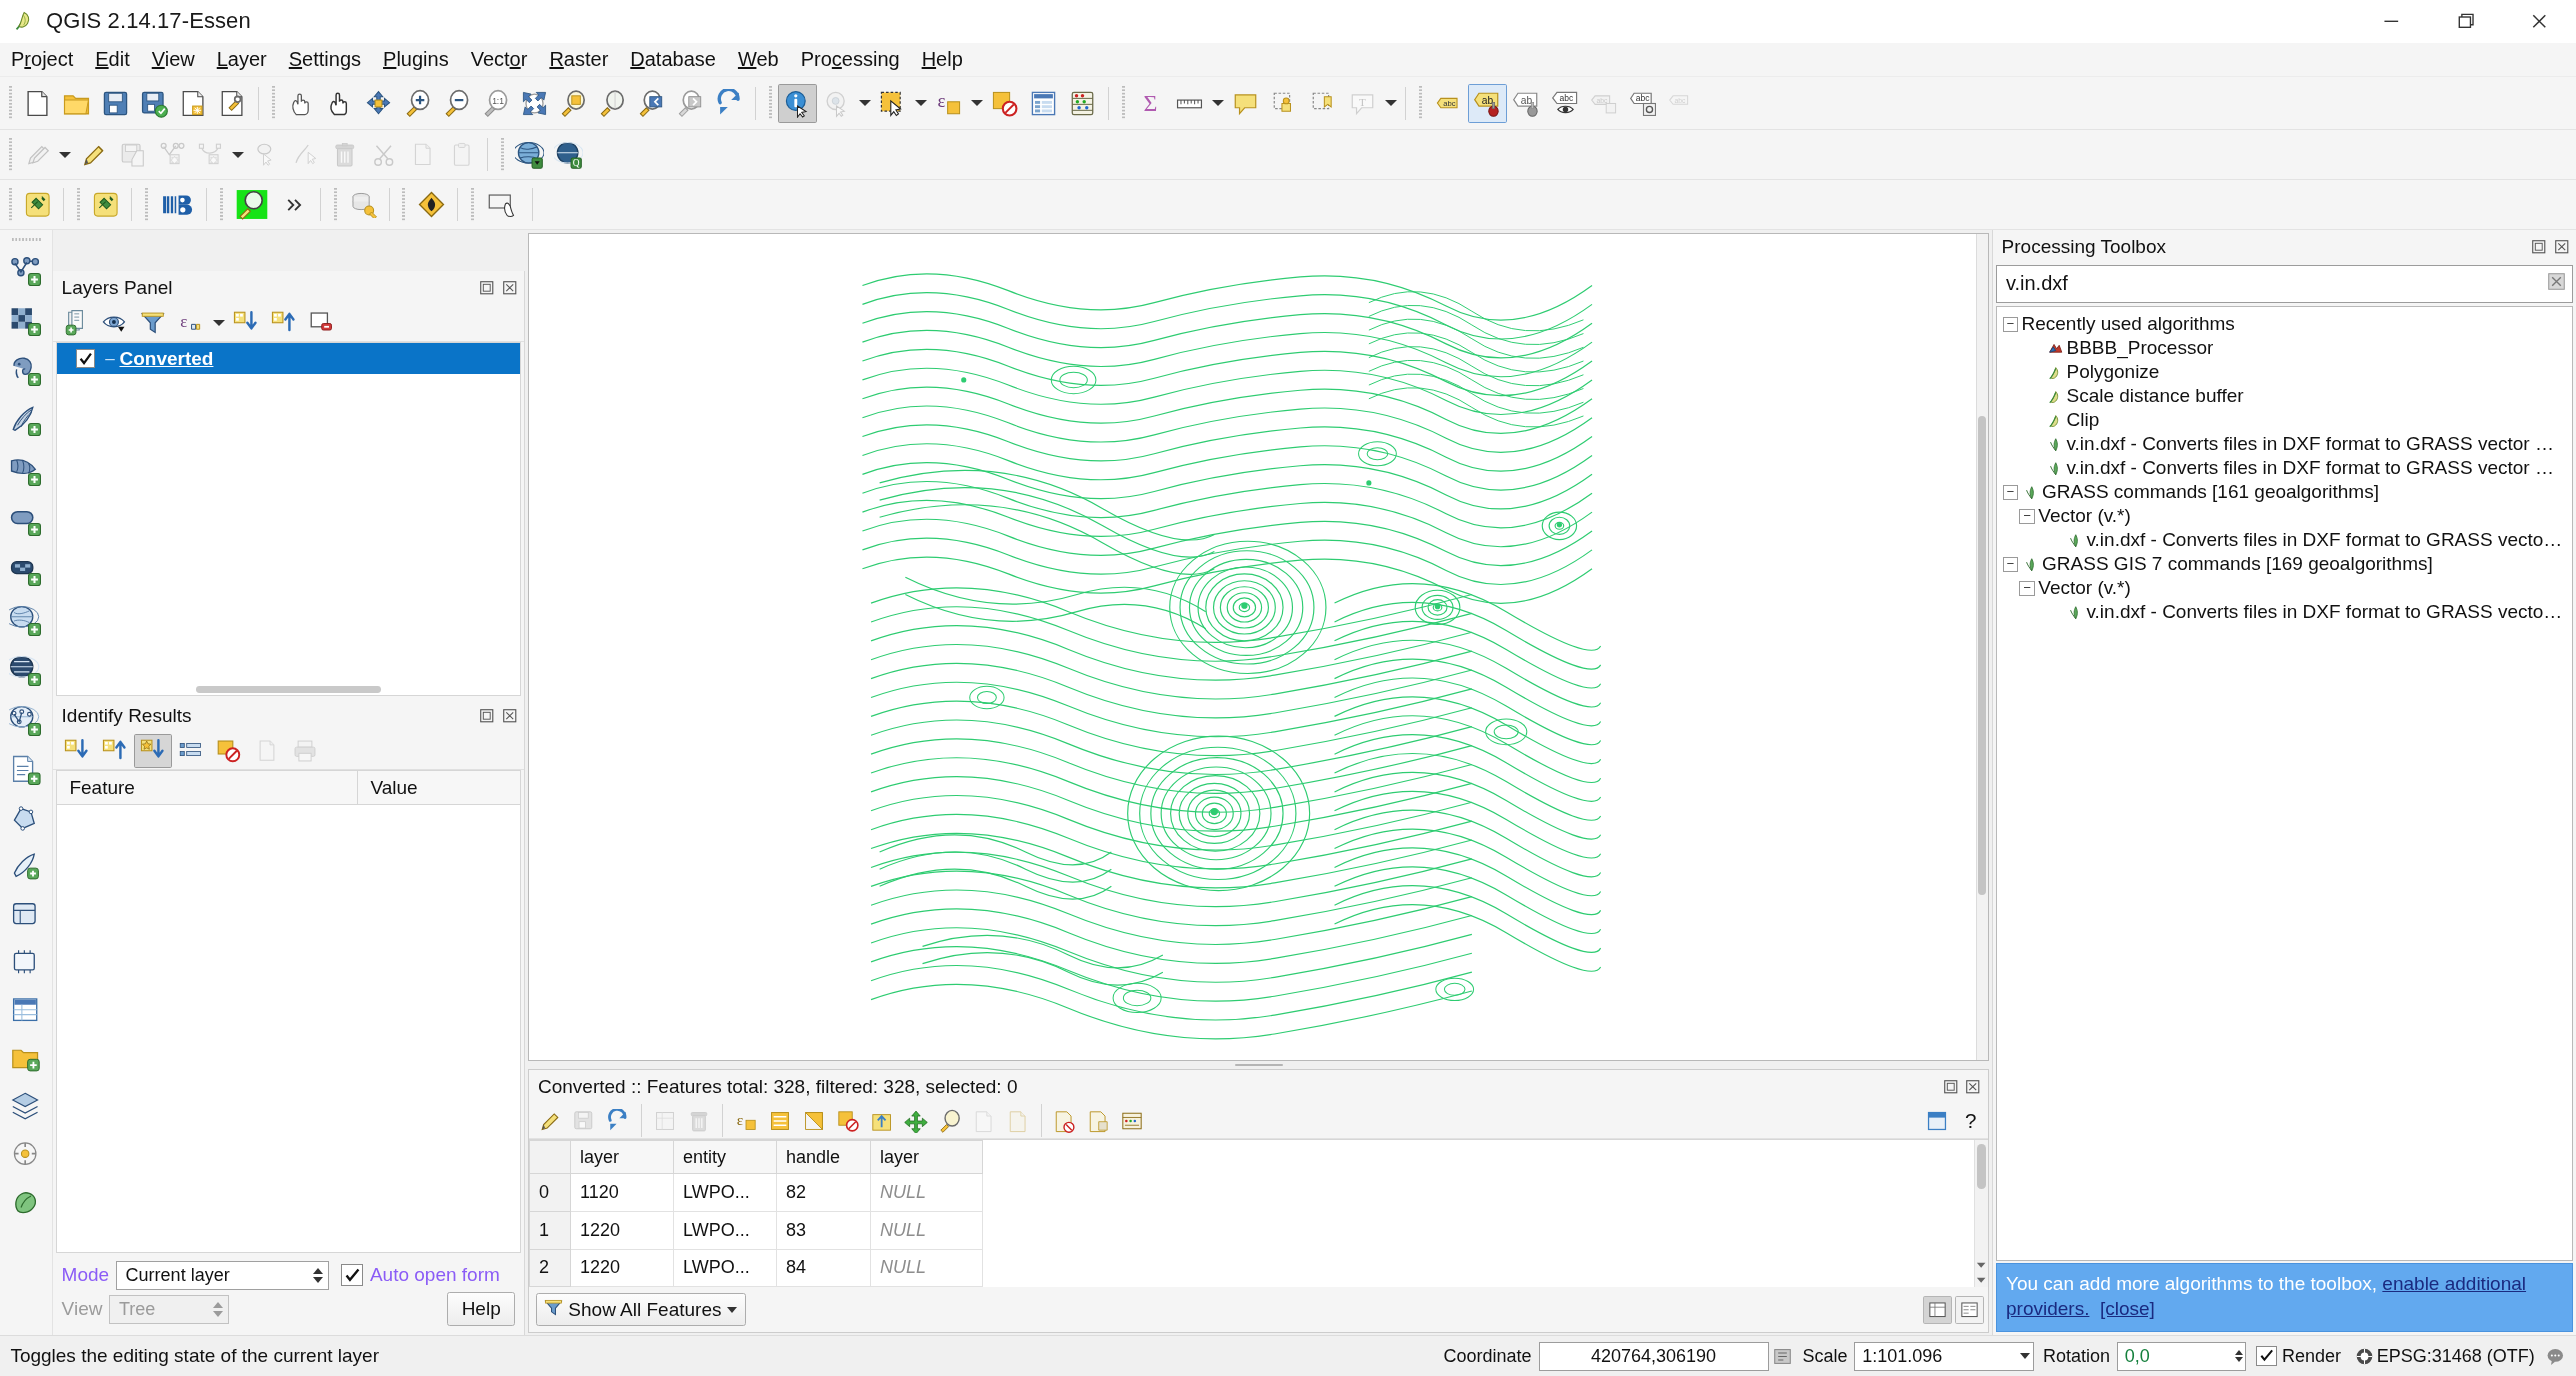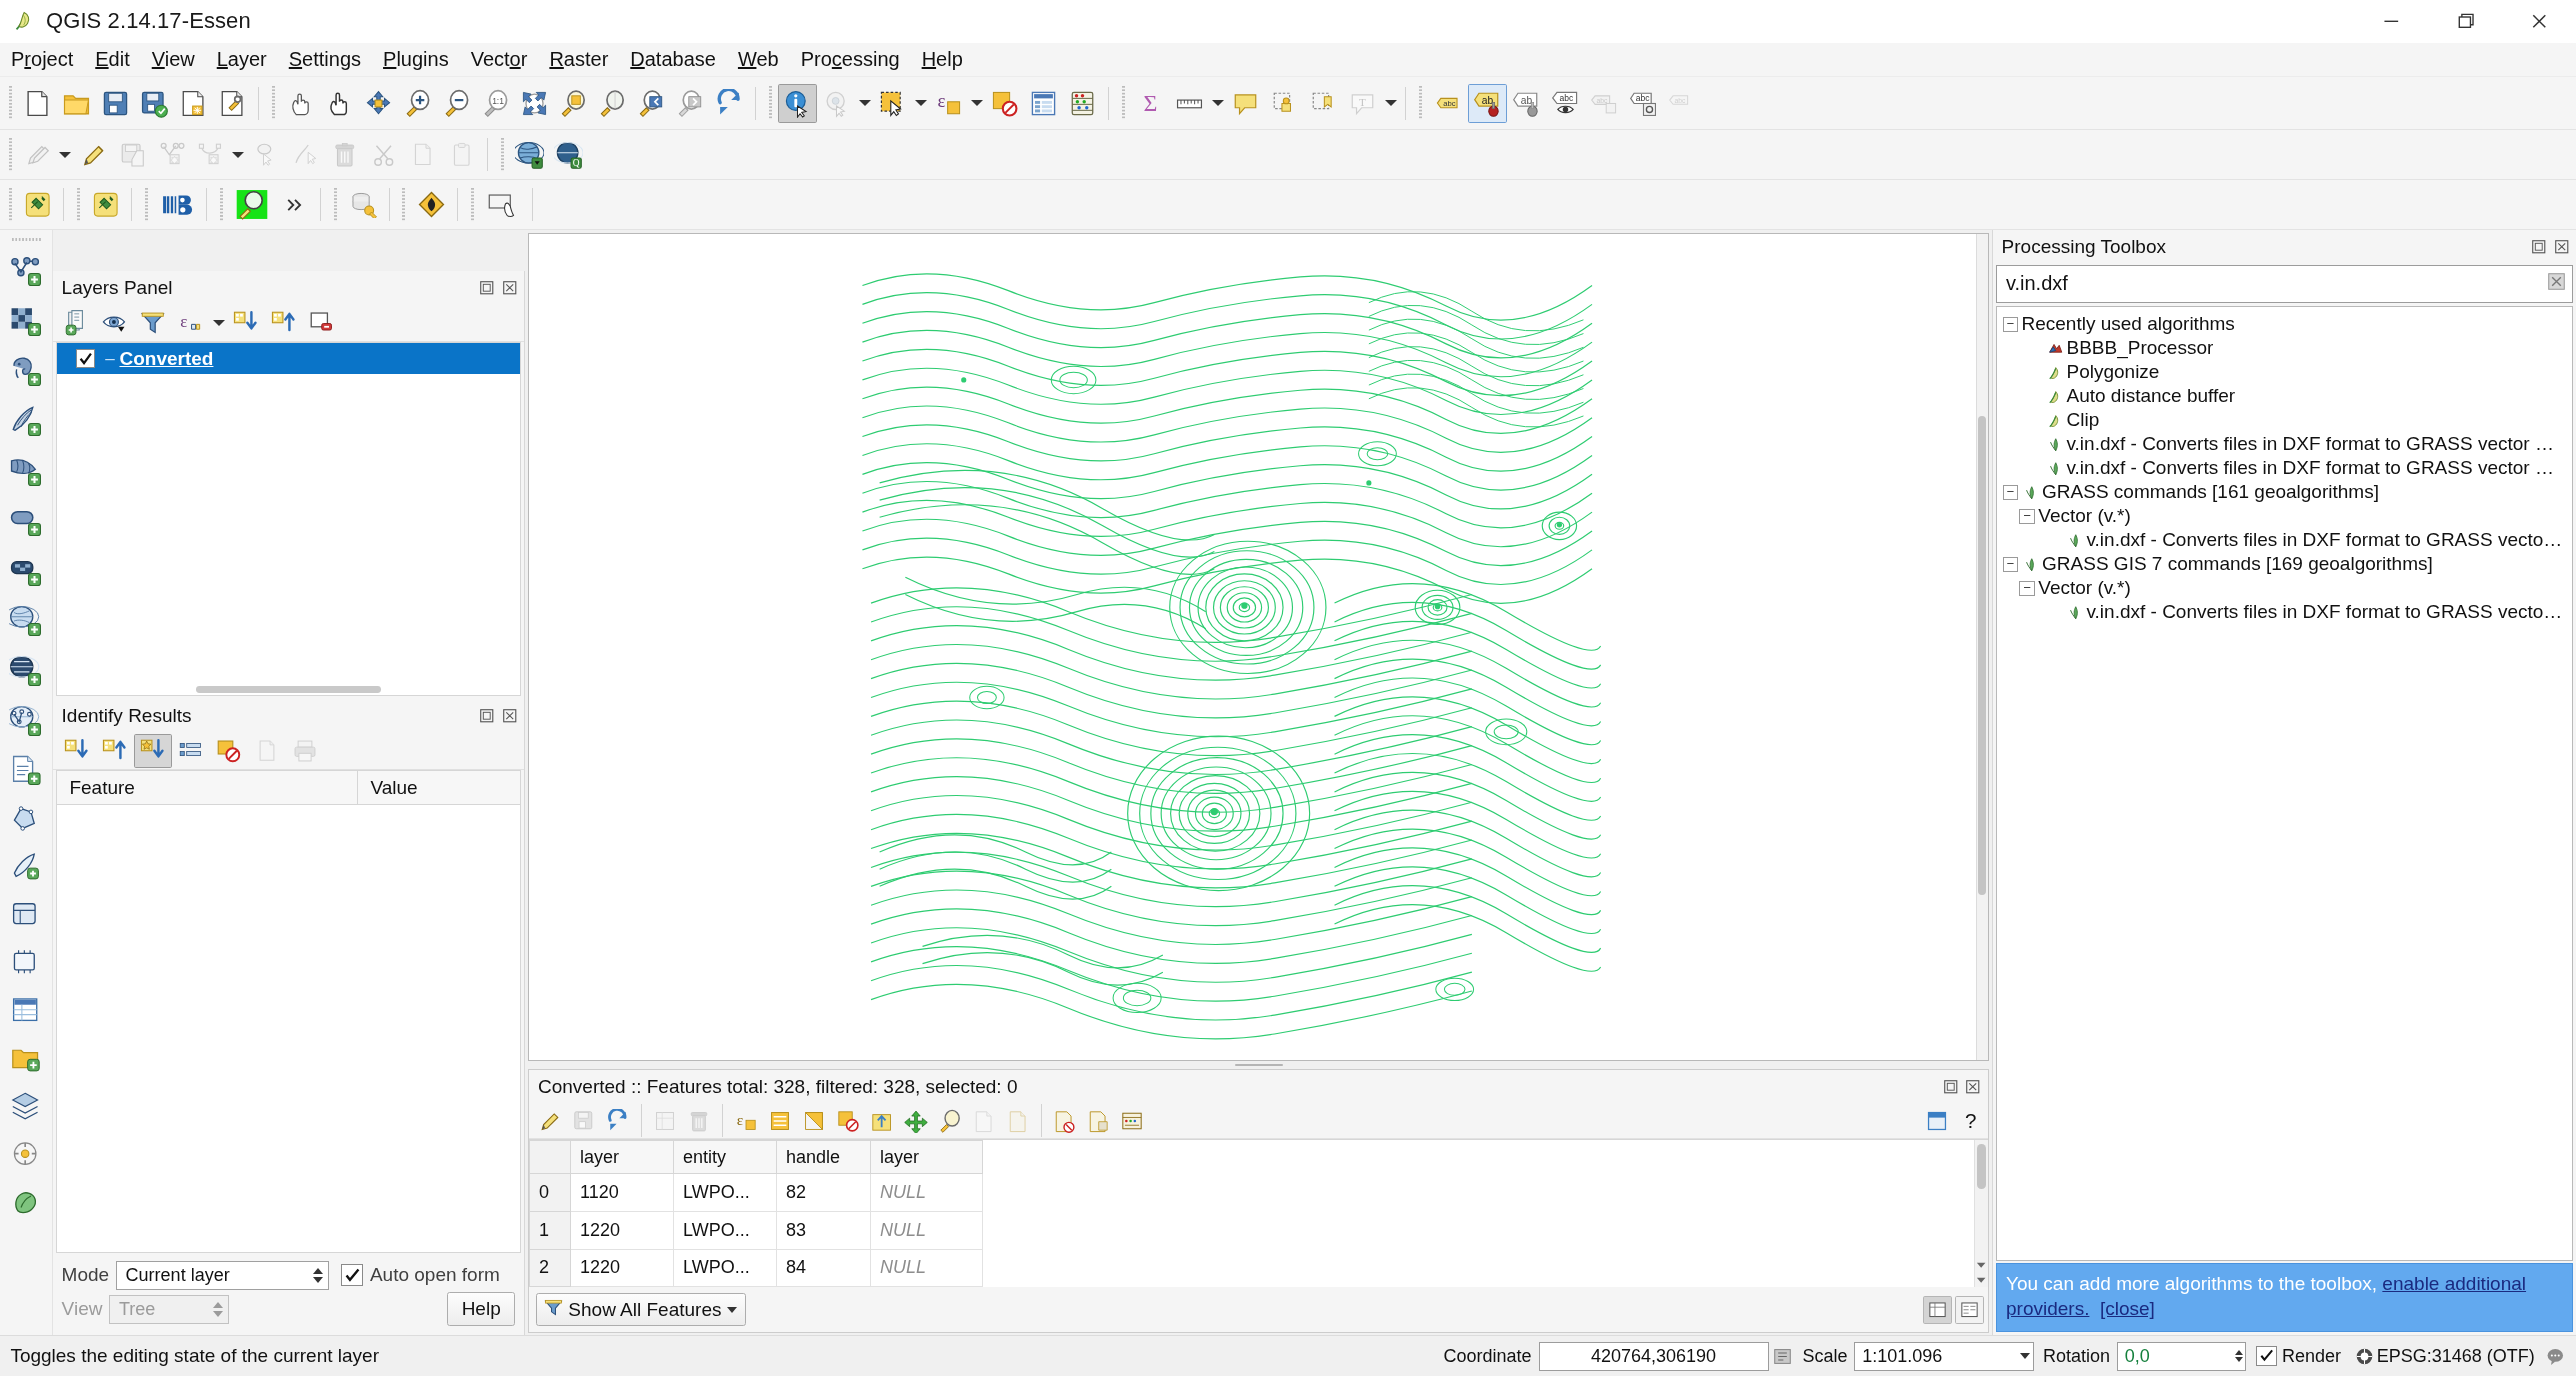--- a/index.html
+++ b/index.html
@@ -223,21 +223,21 @@
   }
   .ir-head .c1 { width: 301px; padding-left: 12px; border-right: 0.9px solid #d6d6d6; height:100%; display:flex; align-items:center;}
   .ir-head .c2 { flex:1 1 auto; padding-left: 12px; height:100%; display:flex; align-items:center;}
   .ir-body { flex:1 1 auto; background:#fff; }
 
   .ir-footer {
     flex:0 0 auto; padding: 5.2px 8.6px 8.6px 8.6px;
     background:#f5f5f5;
   }
   .ir-frow { display:flex; align-items:center; height: 34px; }
-  .ir-label { font-size: 19px; color:#404040; margin-right: 6.9px; }
+  .ir-label { font-size: 19px; color:#8b5cf6; margin-right: 6.9px; }
   .ir-label.dis { color:#9b9b9b; }
   .qselect {
     height: 29px; background:#fff; border:0.9px solid #a0a0a0;
     display:flex; align-items:center; padding: 0 5.2px 0 8.6px;
     font-size: 18px; color:#111; position: relative;
   }
   .qselect .spin { margin-left:auto; display:flex; flex-direction:column; gap:2.6px; padding-left:8.6px;}
   .qselect .spin i {
     width:0;height:0;border-left:5.2px solid transparent;border-right:5.2px solid transparent;
   }
@@ -1828,21 +1828,21 @@
           <span class="tlabel">Polygonize</span>
         </div>
         <div class="tnode" style="padding-left:33px;">
           <span class="tdash"></span>
           <span class="ticon">
             <svg width="15.5" height="15.5" viewBox="0 0 18 18">
                 <path d="M3 15 C6 11 8 7 9 3 C12 6 12 11 9 14 C7 16 5 16 3 15 Z" fill="#dede8a" stroke="#6b8a2a" stroke-width="1"></path>
                 <path d="M2 16 C5 13 7 9 9 4" stroke="#3c8a3c" stroke-width="1.4" fill="none"></path>
               </svg>
           </span>
-          <span class="tlabel">Auto distance buffer</span>
+          <span class="tlabel">Scale distance buffer</span>
         </div>
         <div class="tnode" style="padding-left:33px;">
           <span class="tdash"></span>
           <span class="ticon">
             <svg width="15.5" height="15.5" viewBox="0 0 18 18">
                 <path d="M3 15 C6 11 8 7 9 3 C12 6 12 11 9 14 C7 16 5 16 3 15 Z" fill="#dede8a" stroke="#6b8a2a" stroke-width="1"></path>
                 <path d="M2 16 C5 13 7 9 9 4" stroke="#3c8a3c" stroke-width="1.4" fill="none"></path>
               </svg>
           </span>
           <span class="tlabel">Clip</span>

